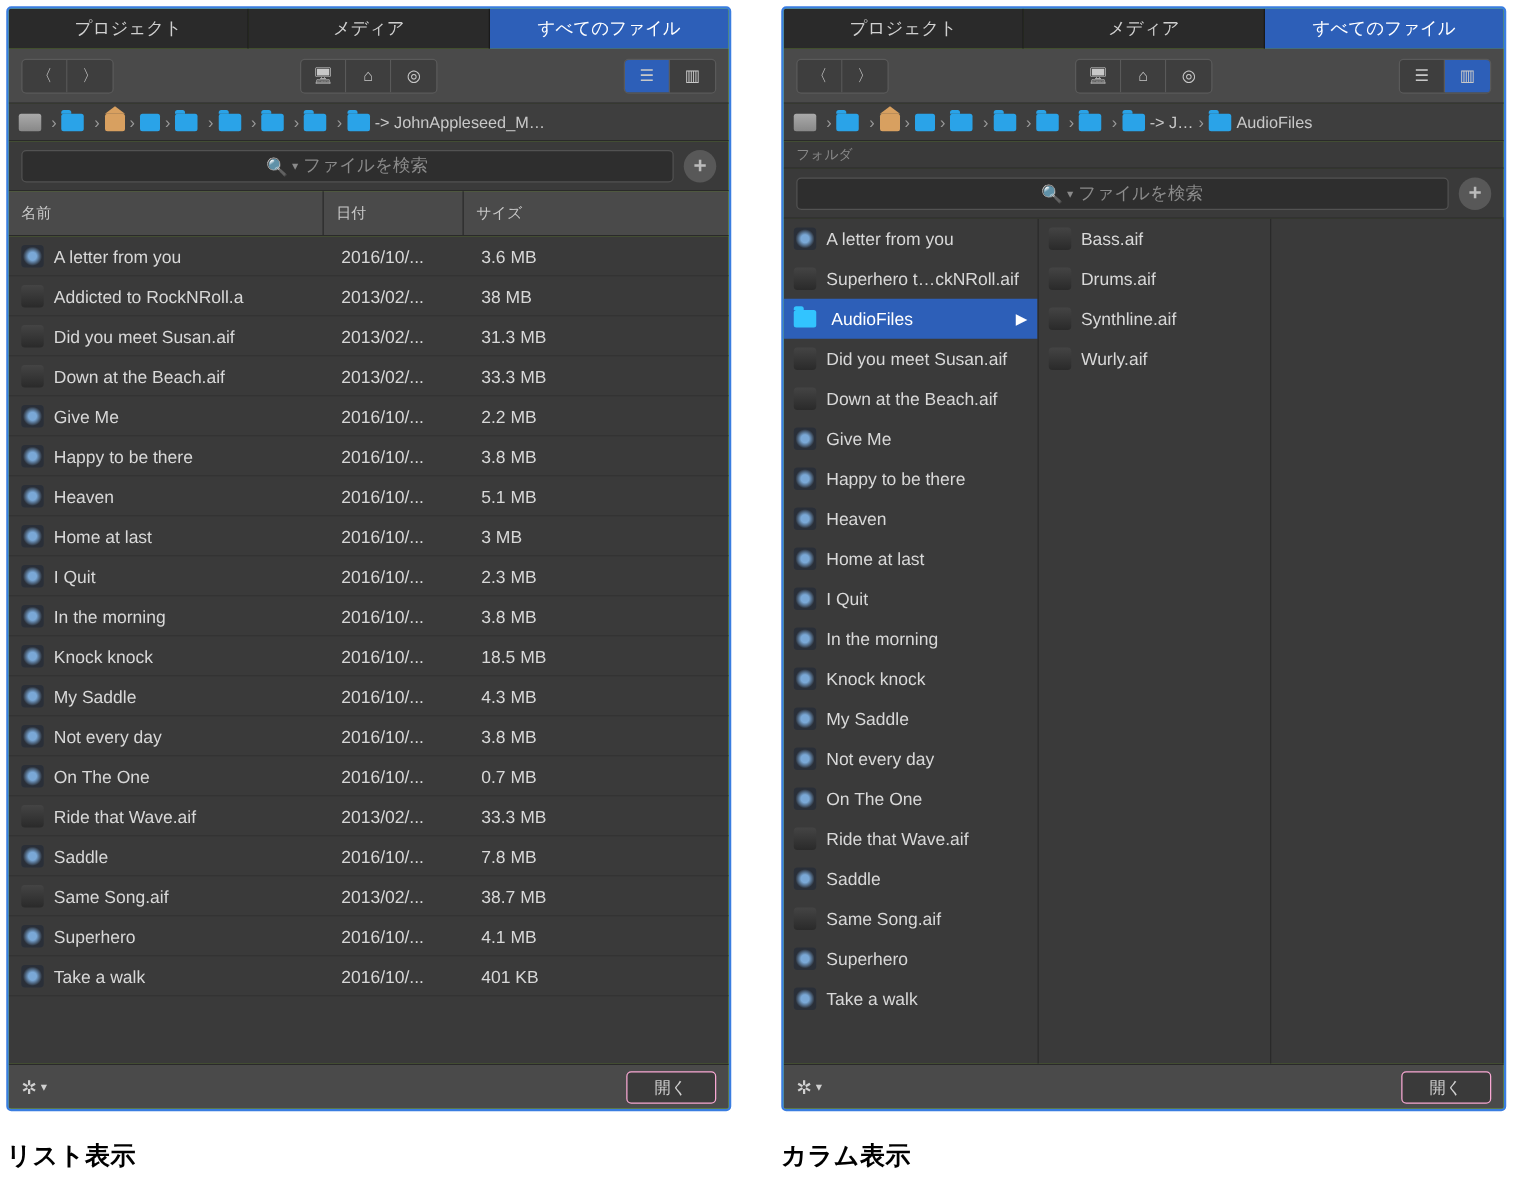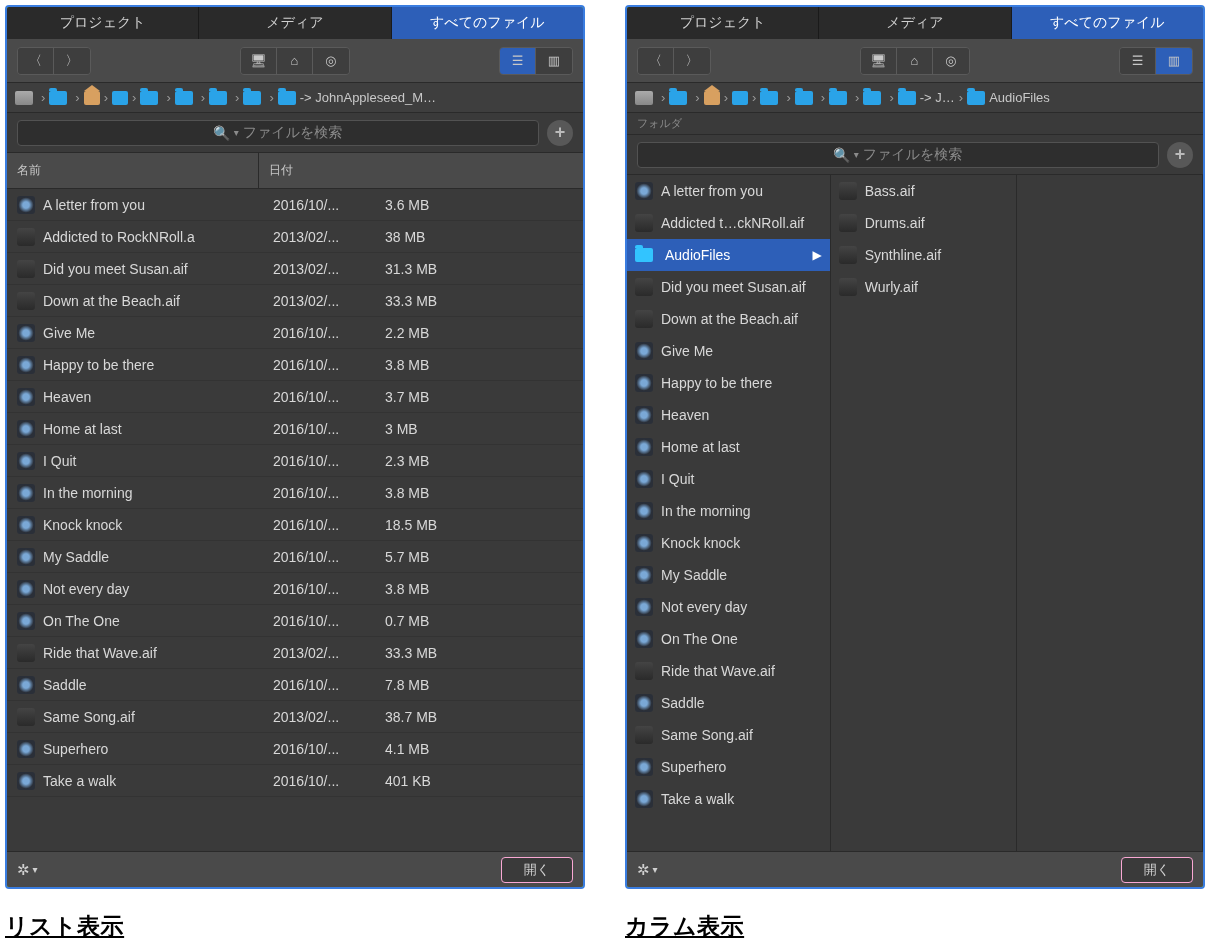--- a/index.html
+++ b/index.html
@@ -133,23 +133,22 @@
     height: 36px; background:#4a4a4a; border-top:1px solid #2a2a2a;
     display:flex; align-items:center; padding:0 10px;
   }
   .gear { display:flex; align-items:center; gap:3px; color:#d0d0d0; font-size:15px; }
   .open-btn {
     height: 26px; padding: 0 22px;
     background:#3a3a3a; border:1px solid #f9a8d4; border-radius:4px;
     color:#d0d0d0; font-size:13px; display:flex; align-items:center;
   }
   .caption {
-    margin-top: 22px; font-size: 23px; font-weight: 700; color: #000;
+    margin-top: 22px; font-size: 20px; font-weight: 700; color: #000;
     letter-spacing: 0.5px;
-    text-decoration: underline;
   }
 </style>
 </head>
 <body>
 
 <div class="container">
 
 <div class="panel-wrap">
   <div class="panel">
     <div class="tabs">
@@ -236,20 +235,21 @@
         <span>ファイルを検索</span>
       </div>
       <div class="plus-btn">
             <span>+</span>
           </div>
     </div>
 
     <div class="col-head">
       <div class="c-name">名前</div>
       <div class="c-date">日付</div>
+      <div class="c-size">サイズ</div>
     </div>
 
     <div class="filelist" id="list-rows">
           <div class="row">
             <div class="c-name">
               <span class="file-ico "></span>
               <span>A letter from you</span>
             </div>
             <div class="c-date">2016/10/...</div>
             <div class="c-size">3.6 MB</div>
@@ -293,21 +293,21 @@
             </div>
             <div class="c-date">2016/10/...</div>
             <div class="c-size">3.8 MB</div>
           </div>
           <div class="row">
             <div class="c-name">
               <span class="file-ico "></span>
               <span>Heaven</span>
             </div>
             <div class="c-date">2016/10/...</div>
-            <div class="c-size">3.7 MB</div>
+            <div class="c-size">5.1 MB</div>
           </div>
           <div class="row">
             <div class="c-name">
               <span class="file-ico "></span>
               <span>Home at last</span>
             </div>
             <div class="c-date">2016/10/...</div>
             <div class="c-size">3 MB</div>
           </div>
           <div class="row">
@@ -333,21 +333,21 @@
             </div>
             <div class="c-date">2016/10/...</div>
             <div class="c-size">18.5 MB</div>
           </div>
           <div class="row">
             <div class="c-name">
               <span class="file-ico "></span>
               <span>My Saddle</span>
             </div>
             <div class="c-date">2016/10/...</div>
-            <div class="c-size">5.7 MB</div>
+            <div class="c-size">4.3 MB</div>
           </div>
           <div class="row">
             <div class="c-name">
               <span class="file-ico "></span>
               <span>Not every day</span>
             </div>
             <div class="c-date">2016/10/...</div>
             <div class="c-size">3.8 MB</div>
           </div>
           <div class="row">
@@ -510,21 +510,21 @@
     </div>
 
     <div class="col-view">
       <div class="col" id="col1">
             <div class="col-row">
               <span class="file-ico"></span>
               <span class="name">A letter from you</span>
             </div>
             <div class="col-row">
               <span class="file-ico audio"></span>
-              <span class="name">Addicted t…ckNRoll.aif</span>
+              <span class="name">Superhero t…ckNRoll.aif</span>
             </div>
             <div class="col-row selected">
               <span class="folder-ico"></span>
               <span class="name">AudioFiles</span>
               <span class="chev">▶</span>
             </div>
             <div class="col-row">
               <span class="file-ico audio"></span>
               <span class="name">Did you meet Susan.aif</span>
             </div>

